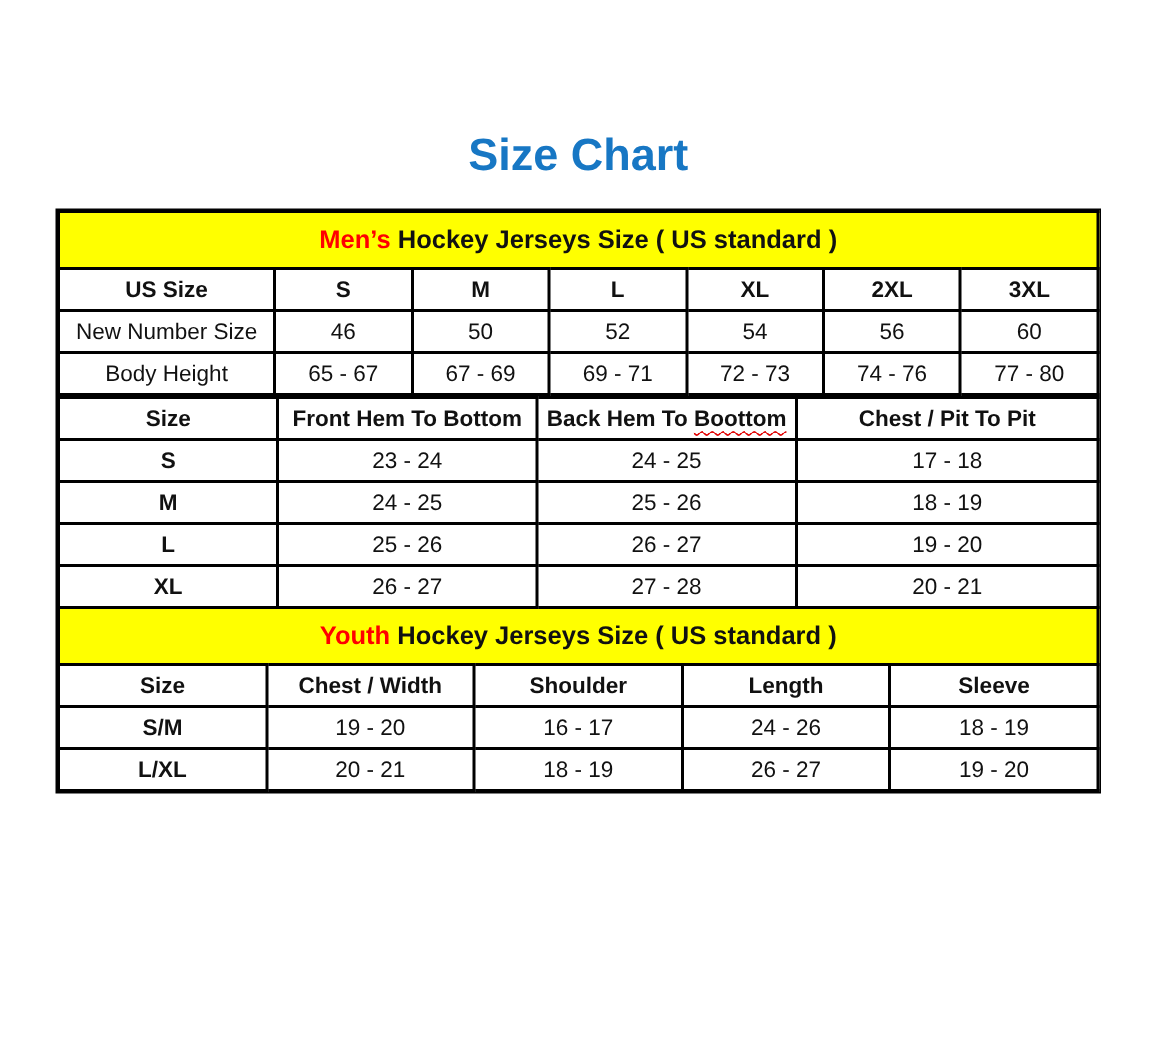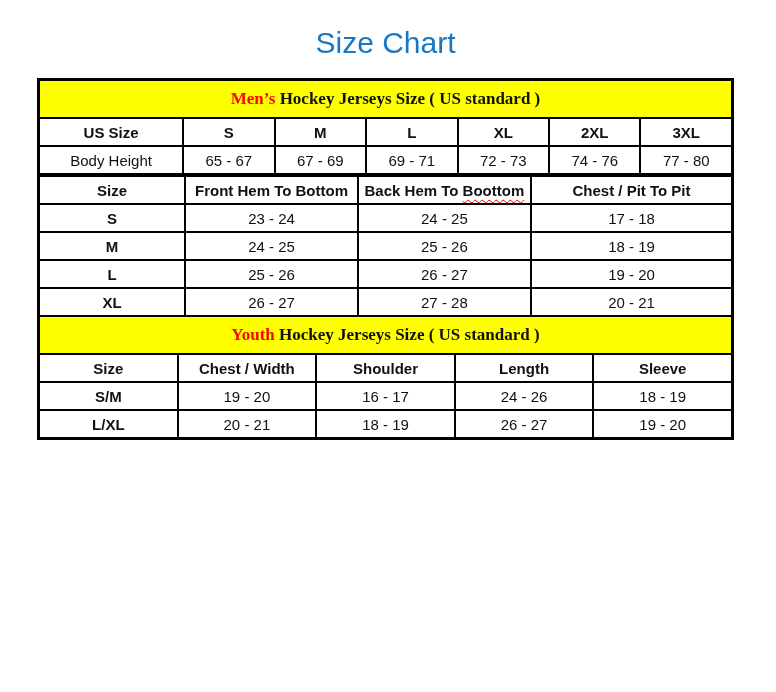--- a/index.html
+++ b/index.html
@@ -5,47 +5,46 @@
   html, body {
     margin: 0;
     padding: 0;
     background: #ffffff;
     width: 776px;
     height: 692px;
     font-family: "Liberation Sans", "DejaVu Sans", sans-serif;
     overflow: hidden;
   }
   .page-title {
-    padding-top: 26px;
+    padding-top: 87px;
     width: 697px;
     margin-left: 37px;
     text-align: center;
     color: #1777c4;
     font-size: 30px;
-    font-weight: normal;
+    font-weight: bold;
     letter-spacing: 0px;
   }
   .chart-wrap {
     margin: 18px 0 0 37px;
     width: 697px;
     border: 1px solid #000;
     box-sizing: border-box;
   }
   .band {
     background: #ffff00;
     border-left: 2px solid #000;
     border-right: 2px solid #000;
     text-align: center;
     font-weight: bold;
     font-size: 17px;
     color: #111;
     height: 36px;
     line-height: 36px;
     white-space: pre;
-    font-family: Liberation Serif, serif;
   }
   .band-first {
     border-top: 2px solid #000;
   }
   .accent { color: #ff0000; }
   table.tbl {
     width: 100%;
     border-collapse: collapse;
     table-layout: fixed;
   }
@@ -104,20 +103,29 @@
       <tr>
         <th>US Size</th>
         <th>S</th>
         <th>M</th>
         <th>L</th>
         <th>XL</th>
         <th>2XL</th>
         <th>3XL</th>
       </tr>
       <tr>
+        <td>New Number Size</td>
+        <td>46</td>
+        <td>50</td>
+        <td>52</td>
+        <td>54</td>
+        <td>56</td>
+        <td>60</td>
+      </tr>
+      <tr>
         <td>Body Height</td>
         <td>65 - 67</td>
         <td>67 - 69</td>
         <td>69 - 71</td>
         <td>72 - 73</td>
         <td>74 - 76</td>
         <td>77 - 80</td>
       </tr>
     </tbody>
   </table>

